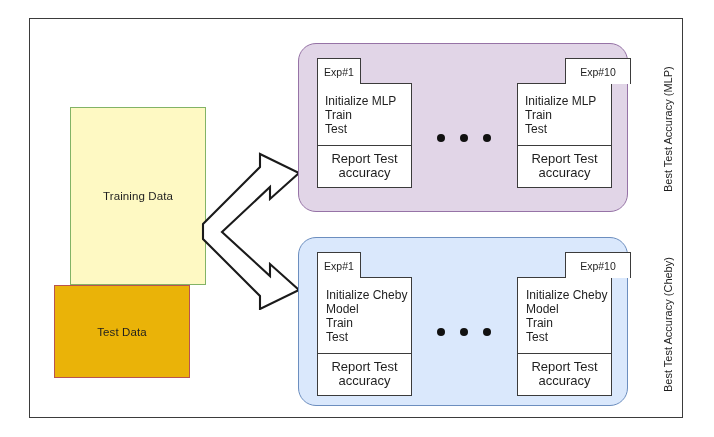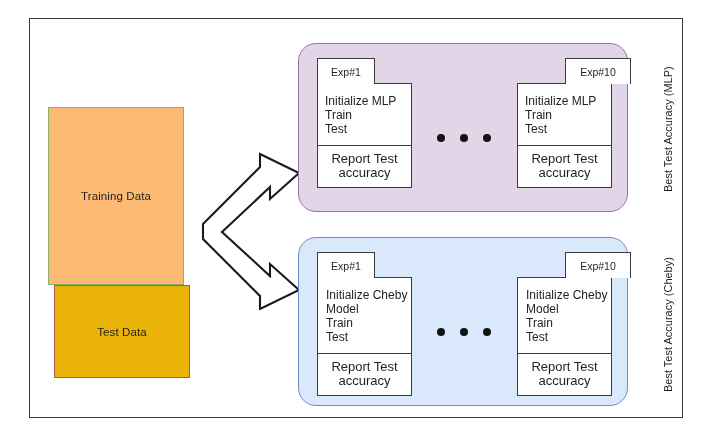--- a/index.html
+++ b/index.html
@@ -39,25 +39,25 @@
     position: absolute;
     box-sizing: border-box;
     display: flex;
     align-items: center;
     justify-content: center;
     font-size: 11.5px;
     letter-spacing: 0.1px;
     color: #1f1f1f;
   }
   .train-block {
-    left: 48px;
+    left: 70px;
     top: 107px;
     width: 136px;
     height: 178px;
-    background: #fdba74;
+    background: #fef9c3;
     border: 1.2px solid #82b366;
     align-items: center;
   }
   .test-block {
     left: 54px;
     top: 285px;
     width: 136px;
     height: 93px;
     background: #eab308;
     border: 1.2px solid #b85450;
@@ -95,21 +95,21 @@
     border: 1.3px solid #6c8ebf;
   }
 
   
   .exp {
     position: absolute;
     width: 95px;
   }
   .exp-tab {
     box-sizing: border-box;
-    width: 58px;
+    width: 44px;
     height: 26px;
     background: #ffffff;
     border: 1.3px solid #3b3b3b;
     border-bottom: none;
     display: flex;
     align-items: center;
     justify-content: center;
     font-size: 10.5px;
     color: #1f1f1f;
     position: relative;

